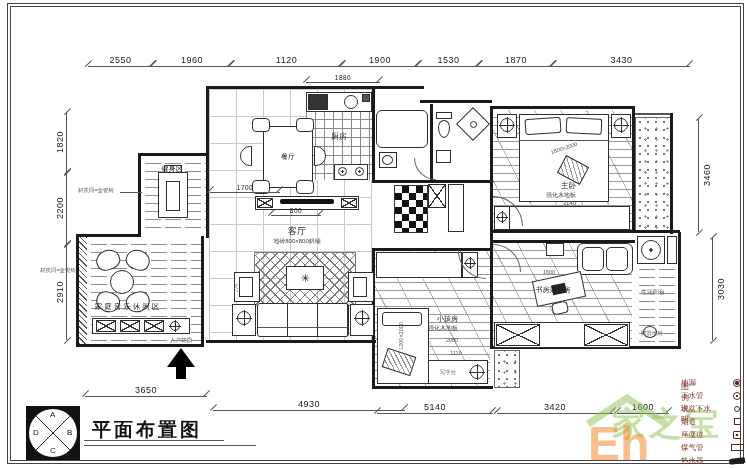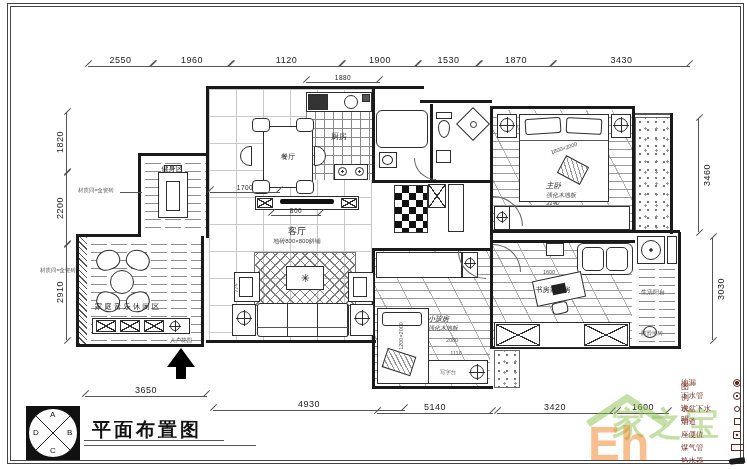--- a/index.html
+++ b/index.html
@@ -59,21 +59,21 @@
   .dimh.small span{font-size:6.5px;top:-9px;}
   .dimv{position:absolute;border-left:1px solid #555;width:0;}
   .dimv::before,.dimv::after{content:"";position:absolute;left:-4px;width:9px;height:1px;background:#555;transform:rotate(-45deg);}
   .dimv::before{top:-1px;}.dimv::after{bottom:-1px;}
   .dimv span{position:absolute;top:50%;left:-7px;transform:translate(-50%,-50%) rotate(-90deg);font-size:9px;color:#222;white-space:nowrap;letter-spacing:.5px;}
   
   .lbl{position:absolute;transform:translate(-50%,-50%);font-size:8px;color:#222;white-space:nowrap;}
   .lbl.big{font-size:9px;}
   .lbl.tiny{font-size:6px;color:#444;}
   .lbl.micro{font-size:5.5px;color:#555;}
-  .lblcol{position:absolute;transform:translate(-50%,0);text-align:left;color:#222;white-space:nowrap;font-style:italic;}
+  .lblcol{position:absolute;transform:translate(-50%,0);text-align:right;color:#222;white-space:nowrap;}
   .lblcol span{display:block;}
   
   .title{position:absolute;font-size:19px;font-weight:bold;letter-spacing:3px;color:#111;}
   .compass{position:absolute;background:#111;}
   .compass .cc{position:absolute;inset:3px;background:#fff;border-radius:50%;
     background-image:linear-gradient(to top right,transparent calc(50% - .6px),#222 calc(50% - .6px),#222 calc(50% + .6px),transparent calc(50% + .6px)),
                      linear-gradient(to bottom right,transparent calc(50% - .6px),#222 calc(50% - .6px),#222 calc(50% + .6px),transparent calc(50% + .6px));}
   .compass i{position:absolute;font-style:normal;font-size:8px;color:#111;}
   
   .lg-h{position:absolute;font-size:8px;color:#7a3428;margin-top:23px;}

